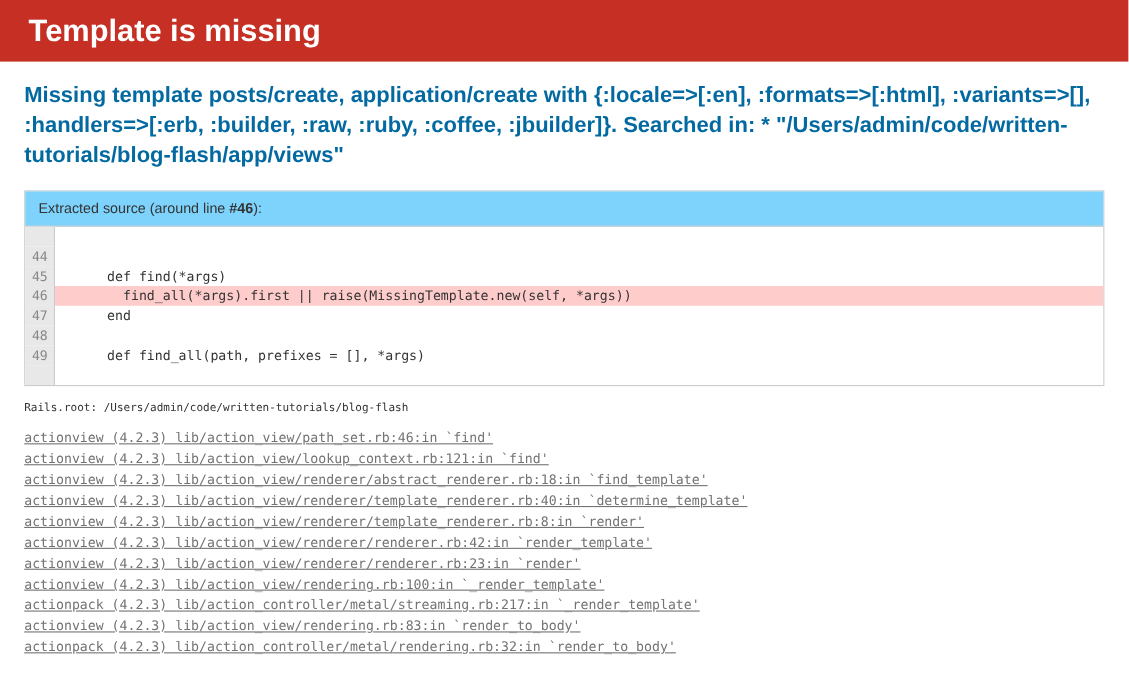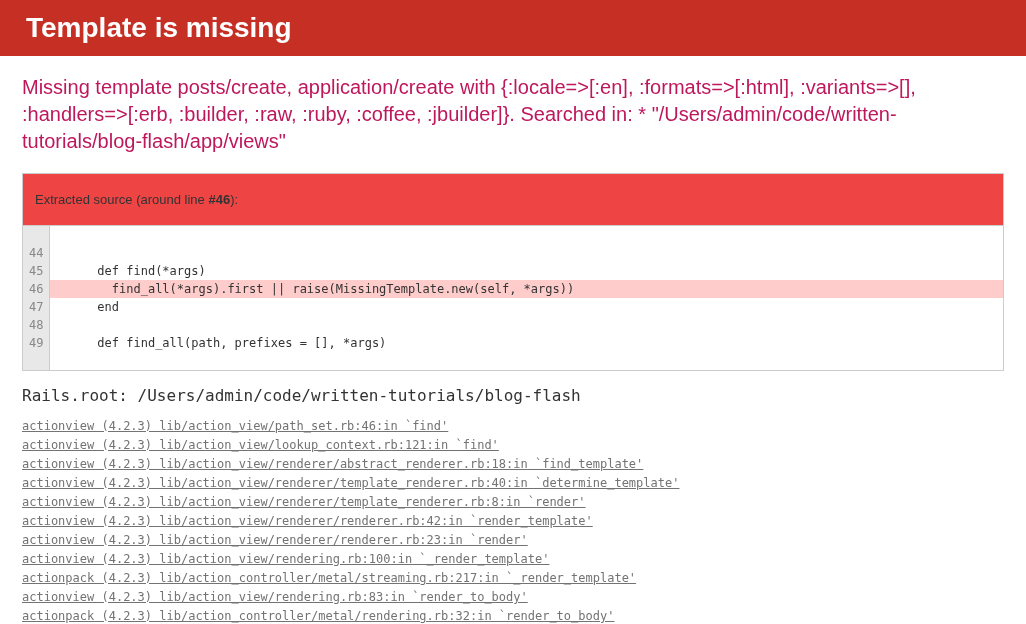--- a/index.html
+++ b/index.html
@@ -18,33 +18,33 @@
     }
     .header h1 {
       color: #fff;
       font-size: 28px;
       font-weight: bold;
     }
     .content {
       padding: 18px 22px 0 22px;
     }
     .error-message {
-      color: #be185d;
+      color: #0369a1;
       font-size: 20px;
-      font-weight: normal;
+      font-weight: bold;
       line-height: 1.35;
       margin-bottom: 18px;
     }
     .source-box {
       border: 1px solid #ccc;
       margin-bottom: 15px;
     }
     .source-header {
-      background: #ef4444;
-      padding: 18px 12px;
+      background: #7dd3fc;
+      padding: 8px 12px;
       border-bottom: 1px solid #ccc;
       font-family: Helvetica, Arial, sans-serif;
       font-size: 13px;
       color: #333;
     }
     .source-table {
       width: 100%;
       border-collapse: collapse;
       font-family: Menlo, Monaco, Consolas, monospace;
       font-size: 12px;
@@ -67,21 +67,21 @@
       background: #FFCCCC;
     }
     .source-table tr.highlight td.ln {
       background: #E8E8E8;
     }
     .source-table tr td.code.pad {
       height: 18px;
     }
     .rails-root {
       font-family: Menlo, Monaco, Consolas, monospace;
-      font-size: 16px;
+      font-size: 10px;
       color: #333;
       margin: 15px 0 12px 0;
     }
     .trace-nav {
       font-size: 13px;
       margin-bottom: 10px;
     }
     .trace-nav a {
       color: #C52F24;
       text-decoration: underline;

